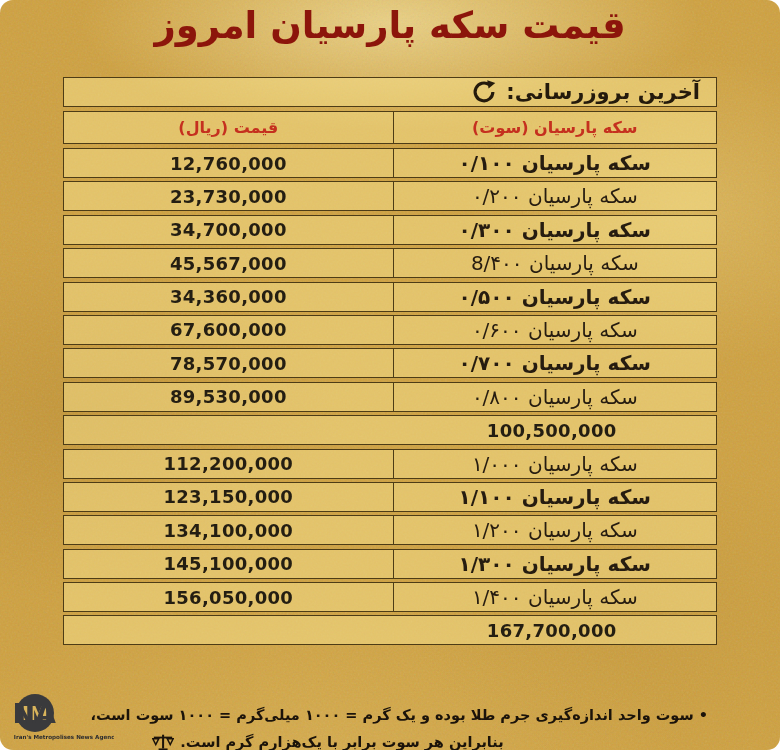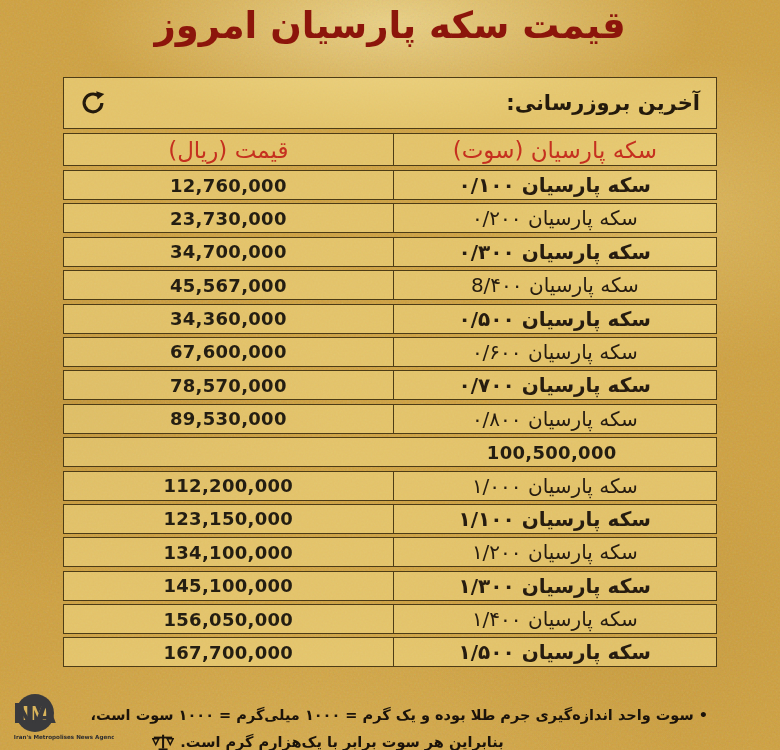--- a/index.html
+++ b/index.html
@@ -5,36 +5,37 @@
   html,body{margin:0;padding:0;}
   body{width:780px;height:750px;overflow:hidden;font-family:"DejaVu Sans",sans-serif;}
   .canvas{position:relative;width:780px;height:750px;overflow:hidden;
     background-color:#cfa13f;
     background-image:
       radial-gradient(ellipse 430px 150px at 50% 3%, rgba(252,240,178,.6), rgba(252,240,178,0) 72%),
       radial-gradient(ellipse 320px 220px at 88% 28%, rgba(243,221,140,.32), transparent 70%),
       radial-gradient(ellipse 360px 260px at 10% 55%, rgba(171,124,36,.30), transparent 72%),
       radial-gradient(ellipse 330px 230px at 82% 82%, rgba(186,143,52,.28), transparent 70%),
       radial-gradient(ellipse 500px 200px at 40% 100%, rgba(232,200,110,.25), transparent 75%);
+    border-radius: 13px;
   }
   .grain{position:absolute;inset:0;pointer-events:none;}
   .title{position:absolute;top:0px;left:0;width:100%;margin:0;text-align:center;
     font-size:37px;font-weight:700;color:#8c150b;letter-spacing:0;line-height:52px;}
   .table{position:absolute;top:77px;right:63px;width:654px;direction:rtl;}
   .box{box-sizing:border-box;border:1px solid #4d3c16;background:rgba(247,226,141,.52);}
-  .update{height:52px;display:flex;align-items:center;justify-content:space-between;
+  .update{height:30px;display:flex;align-items:center;justify-content:flex-start;
     padding:12px 16px;gap:9px;font-size:21px;font-weight:700;color:#241a0c;}
   .colhead{margin-top:4px;height:33px;display:flex;}
   .rows{margin-top:4px;display:flex;flex-direction:column;gap:3.4px;}
   .row{box-sizing:border-box;border:1px solid #4d3c16;background:rgba(247,226,141,.52);
     height:30px;display:flex;}
   .cell{display:flex;align-items:center;justify-content:center;box-sizing:border-box;}
   .cell.coin{width:49.6%;border-inline-end:1px solid #4d3c16;font-size:20px;color:#261c10;}
   .cell.price{width:50.4%;direction:ltr;font-size:18px;font-weight:600;color:#241e12;letter-spacing:.3px;}
-  .colhead .cell{font-size:23px;font-weight:400;color:#c5301f;}
+  .colhead .cell{font-size:16px;font-weight:700;color:#c5301f;}
   .row.bold .cell.coin{font-weight:700;}
   .row:not(.bold) .cell.coin{font-weight:400;}
   .footnote{position:absolute;top:704px;right:72px;width:640px;direction:rtl;text-align:right;
     font-size:14.5px;font-weight:700;color:#1b130a;line-height:22px;}
   .fn-line2{margin-top:5px;padding-left:0;margin-left:0;margin-right:0;
     display:flex;justify-content:center;align-items:center;gap:6px;padding-right:120px;}
   .logo{position:absolute;left:8px;bottom:2px;}
   .icon{flex:0 0 auto;display:inline-block;}
 </style>
 </head>
@@ -118,21 +119,20 @@
         </div>
         <div class="row bold">
           <div class="cell coin">سکه پارسیان ۱/۳۰۰</div>
           <div class="cell price">145,100,000</div>
         </div>
         <div class="row">
           <div class="cell coin">سکه پارسیان ۱/۴۰۰</div>
           <div class="cell price">156,050,000</div>
         </div>
         <div class="row bold">
-          <div class="cell coin">سکه پارسیان ۱/۵۰۰</div>
           <div class="cell price">167,700,000</div>
         </div>
       </div>
   </div>
 
   <div class="footnote">
     <div class="fn-line1">
       <span>•</span>
       <span>سوت واحد اندازه‌گیری جرم طلا بوده و یک گرم = ۱۰۰۰ میلی‌گرم = ۱۰۰۰ سوت است،</span>
     </div>

